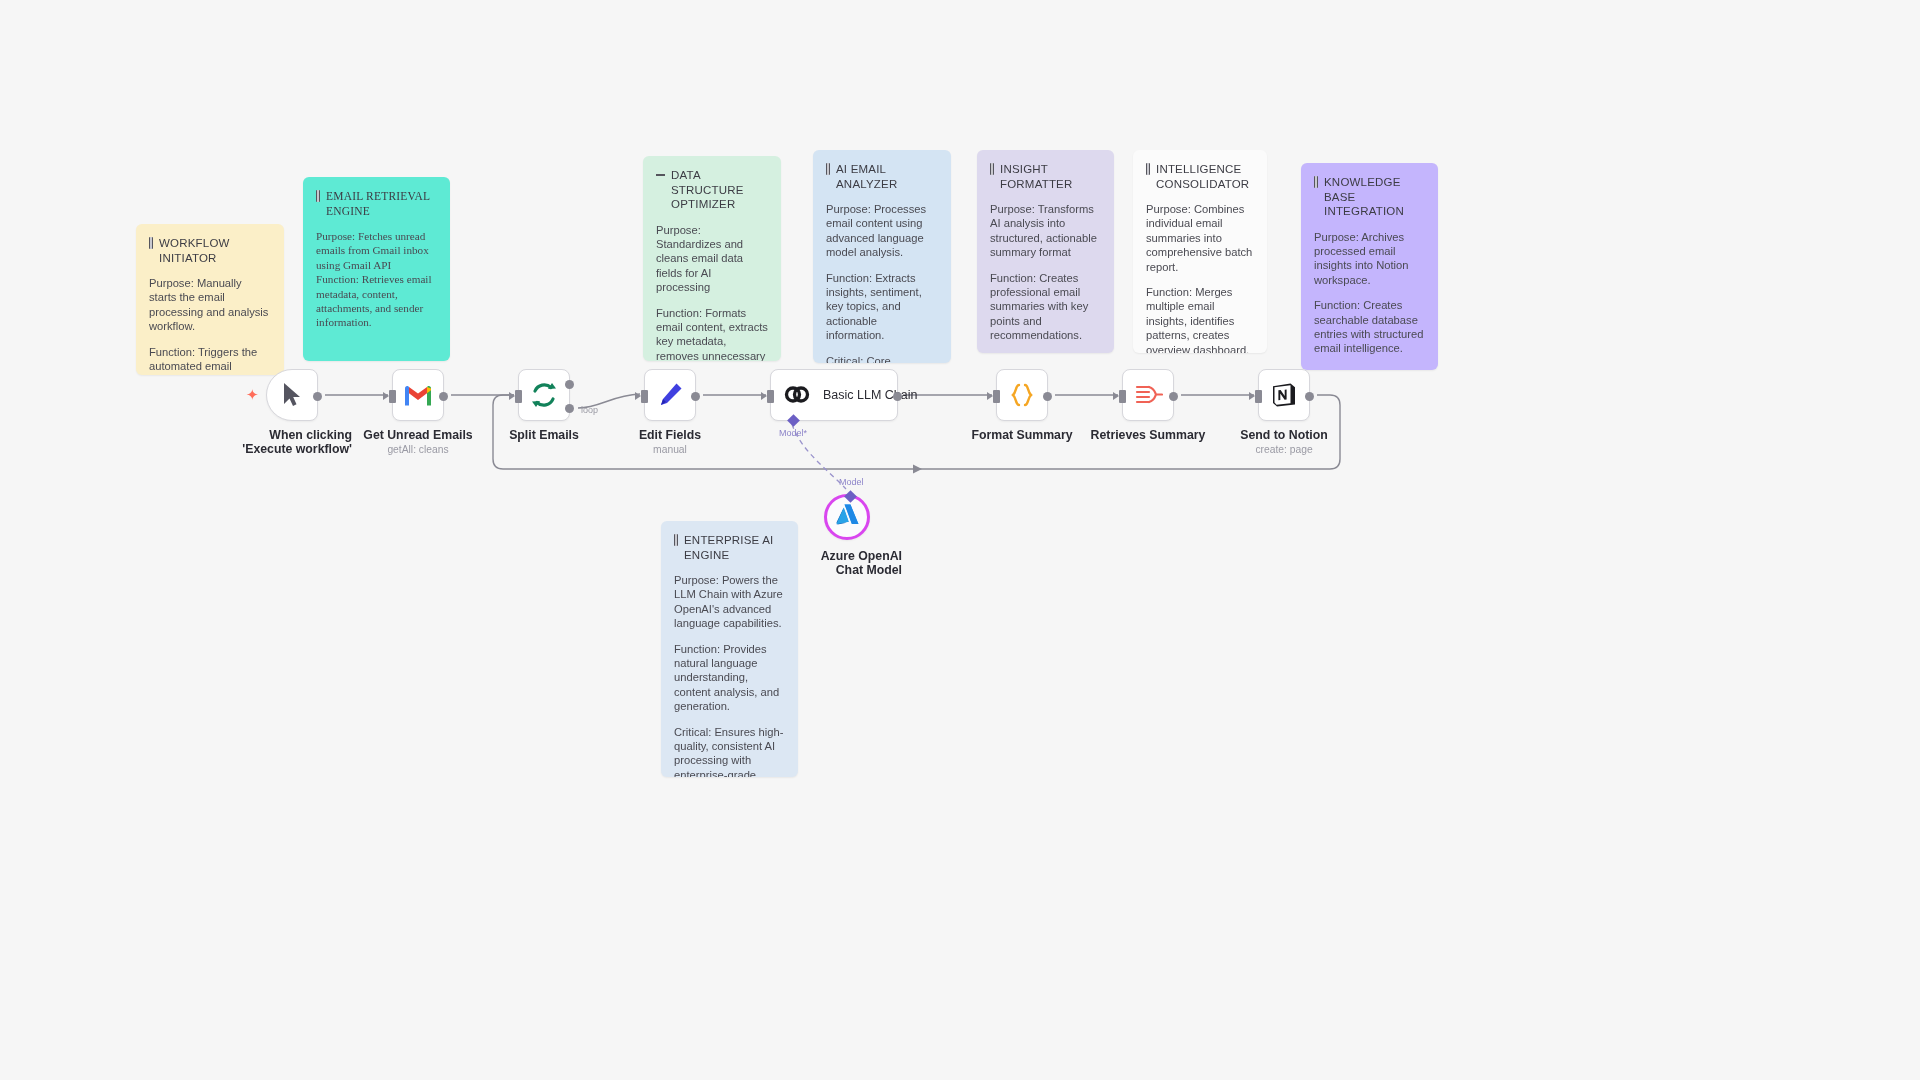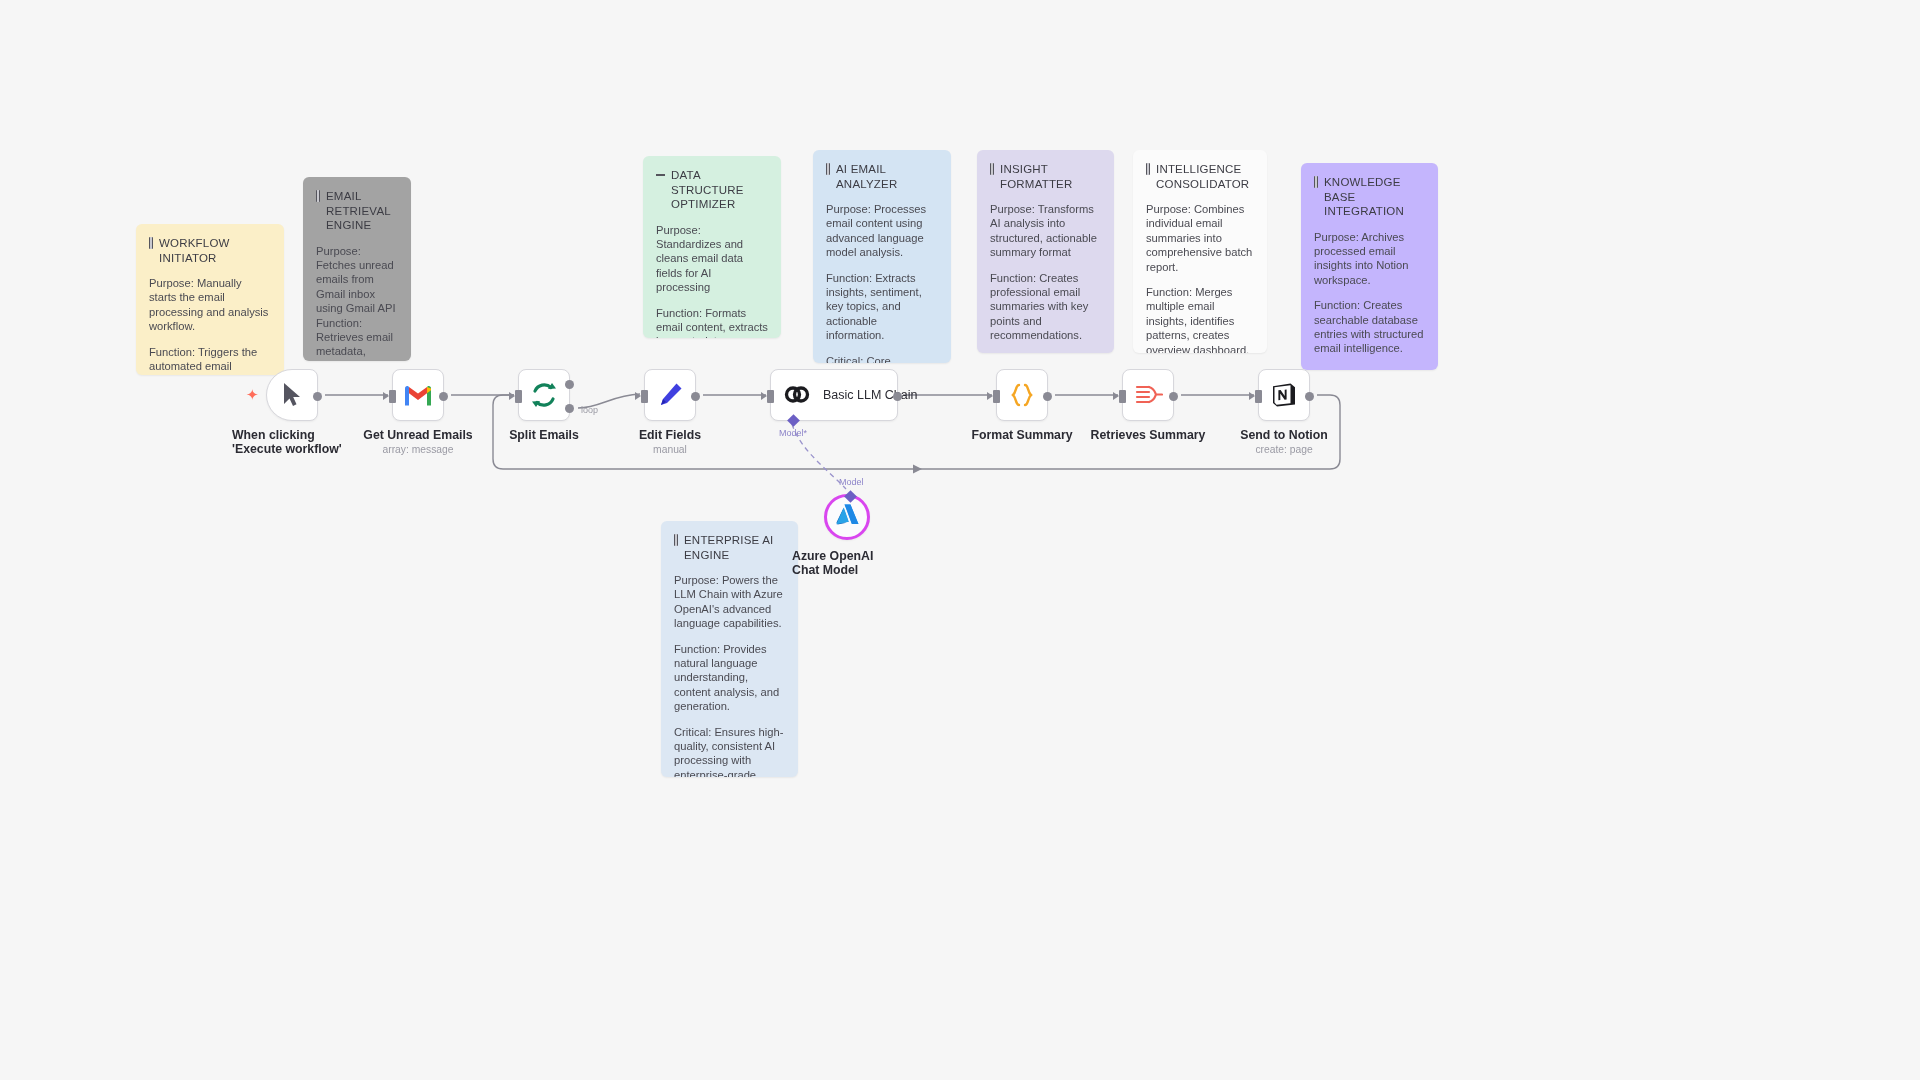--- a/index.html
+++ b/index.html
@@ -73,21 +73,21 @@
     display: flex; align-items: center; justify-content: center;
   }
   .node.wide .glyph { position: static; width: 52px; height: 52px; flex: 0 0 auto; }
   .node-inline-label {
     font-size: 12.5px; color: #2b2b33; white-space: nowrap;
   }
   .node-label {
     position: absolute;
     top: 58px; left: 50%;
     transform: translateX(-50%);
-    text-align: left;
+    text-align: right;
     font-size: 12.3px;
     font-weight: bold;
     color: #2b2b33;
     white-space: nowrap;
     line-height: 14px;
   }
   .node-label.two { white-space: normal; width: 120px; }
   .node-sub {
     position: absolute;
     left: 50%; transform: translateX(-50%);
@@ -168,32 +168,32 @@
   <div class="note" style="left:136px; top:224px; width:148px; height:151px; background:#fbefc8;">
     <div class="note-title">
       <span class="note-bullet"></span>
       <span>WORKFLOW INITIATOR</span>
     </div>
     <p>Purpose: Manually starts the email processing and analysis workflow.</p>
     <p>Function: Triggers the automated email retrieval and AI processing pipeline.</p>
 
   </div>
 
-  <div class="note" style="left:303px; top:177px; width:108px; height:184px; background:#a3a3a3;">
+  <div class="note" style="left:303px; top:177px; width:147px; height:184px; background:#5eead4;font-family:Liberation Serif, serif;">
     <div class="note-title">
       <span class="note-bullet"></span>
       <span>EMAIL RETRIEVAL ENGINE</span>
     </div>
     <p style="white-space:pre-line">Purpose: Fetches unread emails from Gmail inbox using Gmail API
 Function: Retrieves email metadata, content, attachments, and sender information.</p>
 
   </div>
 
 
-  <div class="note" style="left:643px; top:156px; width:138px; height:182px; background:#d5f0e0;">
+  <div class="note" style="left:643px; top:156px; width:138px; height:205px; background:#d5f0e0;">
     <div class="note-title">
       <span class="note-bullet dash"></span>
       <span>DATA STRUCTURE OPTIMIZER</span>
     </div>
     <p>Purpose: Standardizes and cleans email data fields for AI processing</p>
     <p>Function: Formats email content, extracts key metadata, removes unnecessary fields</p>
 
   </div>
 
   <div class="note" style="left:813px; top:150px; width:138px; height:213px; background:#d4e4f3;">
@@ -268,21 +268,21 @@
         <path d="M2 21.5 L2 4.2 C2 2.4 3.8 1.3 5.2 2.3 L6 2.9 L6 21.5 Z" fill="#4285f4"></path>
         <path d="M24 21.5 L24 2.9 L24.8 2.3 C26.2 1.3 28 2.4 28 4.2 L28 21.5 Z" fill="#34a853"></path>
         <path d="M6 3 L15 9.6 L24 3 L24 9.3 L15 16 L6 9.3 Z" fill="#ea4335"></path>
         <path d="M6 9.3 L6 21.5 L2 21.5 L2 6 Z" fill="#c5221f" opacity="0"></path>
         <path d="M24 3 L28 4.4 L28 6.2 L24 9.3 Z" fill="#fbbc04"></path>
       </svg>
     </div>
     <div class="in-port" style="left:-4px; top:19.5px;"></div>
     <div class="port" style="right:-5px; top:21.5px;"></div>
     <div class="node-label">Get Unread Emails</div>
-    <div class="node-sub" style="top:74px;">array: message</div>
+    <div class="node-sub" style="top:74px;">getAll: cleans</div>
   </div>
 
   <div class="node square" style="left:518px; top:369px;">
     <div class="glyph">
       <svg width="30" height="30" viewBox="0 0 30 30">
         <path d="M6 11 A10 10 0 0 1 22 7.5" stroke="#12825a" stroke-width="3.2" fill="none" stroke-linecap="round"></path>
         <path d="M24 19 A10 10 0 0 1 8 22.5" stroke="#12825a" stroke-width="3.2" fill="none" stroke-linecap="round"></path>
         <polygon points="23,3 27,8.5 19,9" fill="#12825a"></polygon>
         <polygon points="7,27 3,21.5 11,21" fill="#12825a"></polygon>
       </svg>

